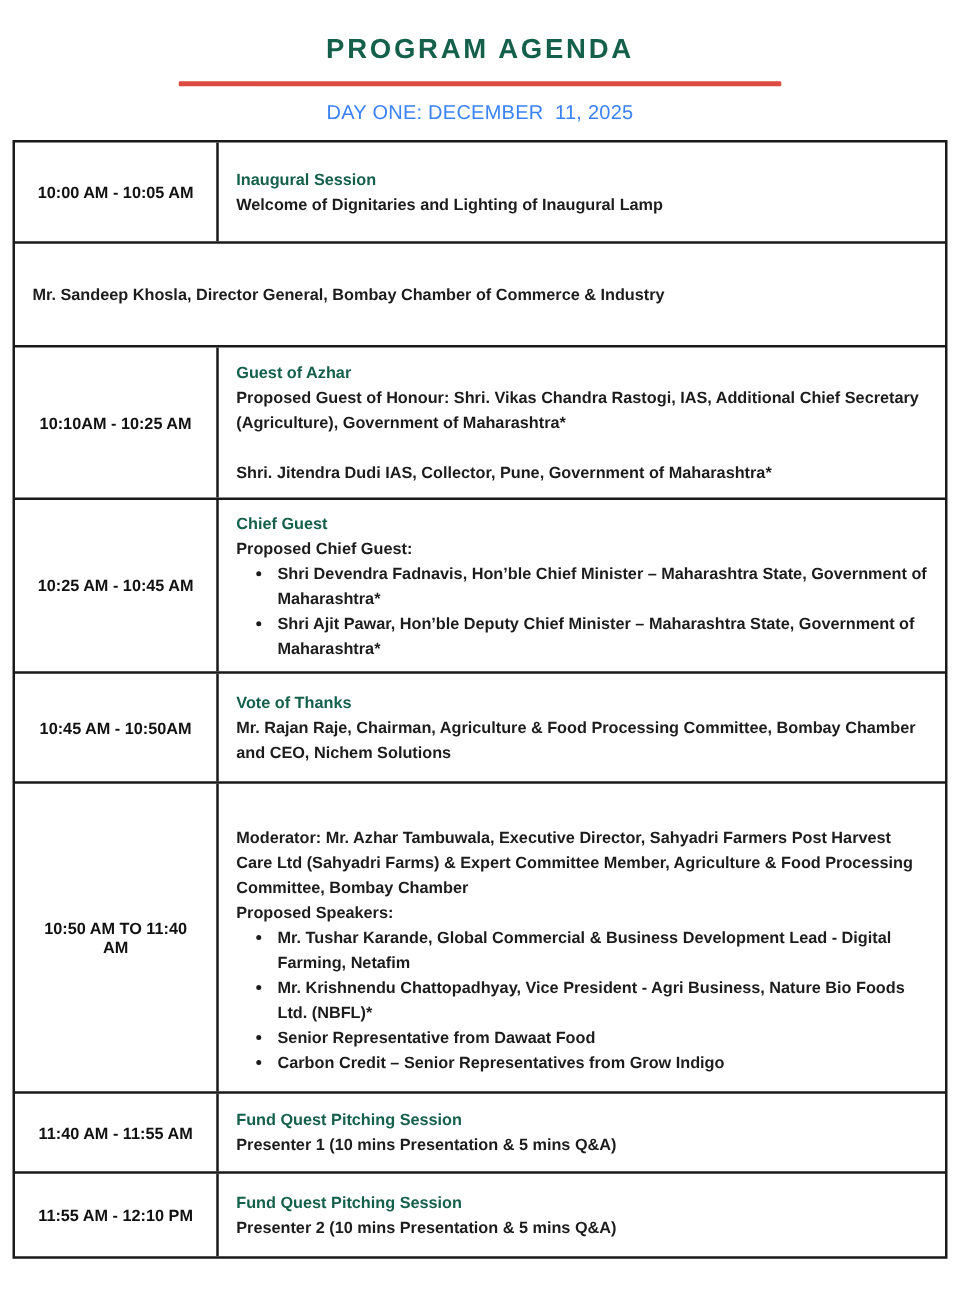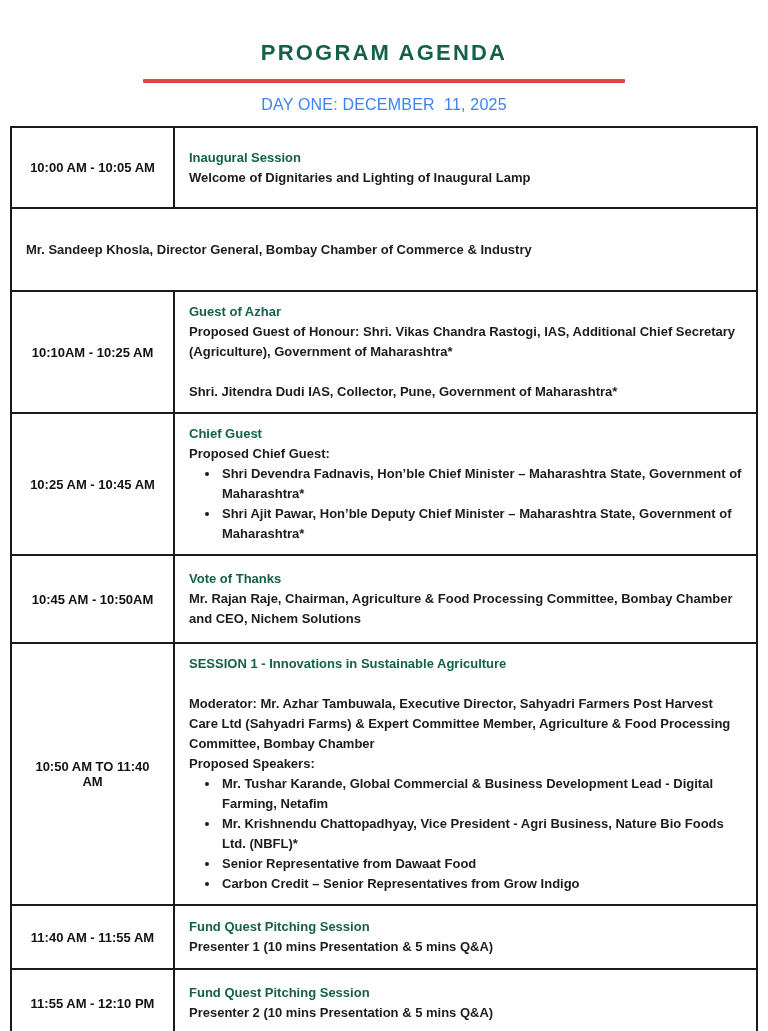--- a/index.html
+++ b/index.html
@@ -6,21 +6,21 @@
   html, body {
     margin: 0; padding: 0;
     background: #ffffff;
     width: 768px;
     font-family: "Liberation Sans", sans-serif;
     color: var(--ink, #1C1C1C);
   }
   .page { width: 768px; min-height: 1031px; }
 
   
-  .header { text-align: center; padding-top: 40px; }
+  .header { text-align: center; padding-top: 26px; }
   .page-title {
     margin: 0;
     font-size: 22px;
     font-weight: bold;
     letter-spacing: 2.2px;
     color: var(--green, #15604A);
   }
   .title-divider {
     width: 482px; height: 4px;
     margin: 13px auto 0 auto;
@@ -60,21 +60,21 @@
     border-right: 2px solid var(--border, #1A1A1A);
     display: flex; align-items: center; justify-content: center;
     text-align: center;
     font-size: 13px; font-weight: bold;
     color: #111111;
     padding: 6px 16px;
   }
   .session-cell {
     flex: 1 1 auto;
     display: flex; flex-direction: column; justify-content: center;
-    padding: 10px 14px;
+    padding: 0 14px;
     font-size: 13px; font-weight: bold;
     line-height: 20px;
     color: var(--ink, #1C1C1C);
   }
   .session-title { color: var(--green, #15604A); }
   .para { margin: 0; }
   .gap { height: 20px; }
   ul.bullets { margin: 0; padding-left: 31px; }
   ul.bullets li { padding-left: 2px; }
 </style>
@@ -130,21 +130,20 @@
       <div class="time-cell">10:45 AM - 10:50AM</div>
       <div class="session-cell">
           <div class="session-title">Vote of Thanks</div>
           <p class="para">Mr. Rajan Raje, Chairman, Agriculture &amp; Food Processing Committee, Bombay Chamber and CEO, Nichem Solutions</p>
         </div>
     </section>
 
     <section class="agenda-row">
       <div class="time-cell">10:50 AM TO 11:40 AM</div>
       <div class="session-cell">
-          <div class="session-title">SESSION 1 - Innovations in Sustainable Agriculture</div>
           <div class="gap"></div>
           <p class="para">Moderator: Mr. Azhar Tambuwala, Executive Director, Sahyadri Farmers Post Harvest Care Ltd (Sahyadri Farms) &amp; Expert Committee Member, Agriculture &amp; Food Processing Committee, Bombay Chamber</p>
           <p class="para">Proposed Speakers:</p>
           <ul class="bullets">
             <li>Mr. Tushar Karande, Global Commercial &amp; Business Development Lead - Digital Farming, Netafim</li>
             <li>Mr. Krishnendu Chattopadhyay, Vice President - Agri Business, Nature Bio Foods Ltd. (NBFL)*</li>
             <li>Senior Representative from Dawaat Food</li>
             <li>Carbon Credit – Senior Representatives from Grow Indigo</li>
           </ul>
         </div>

